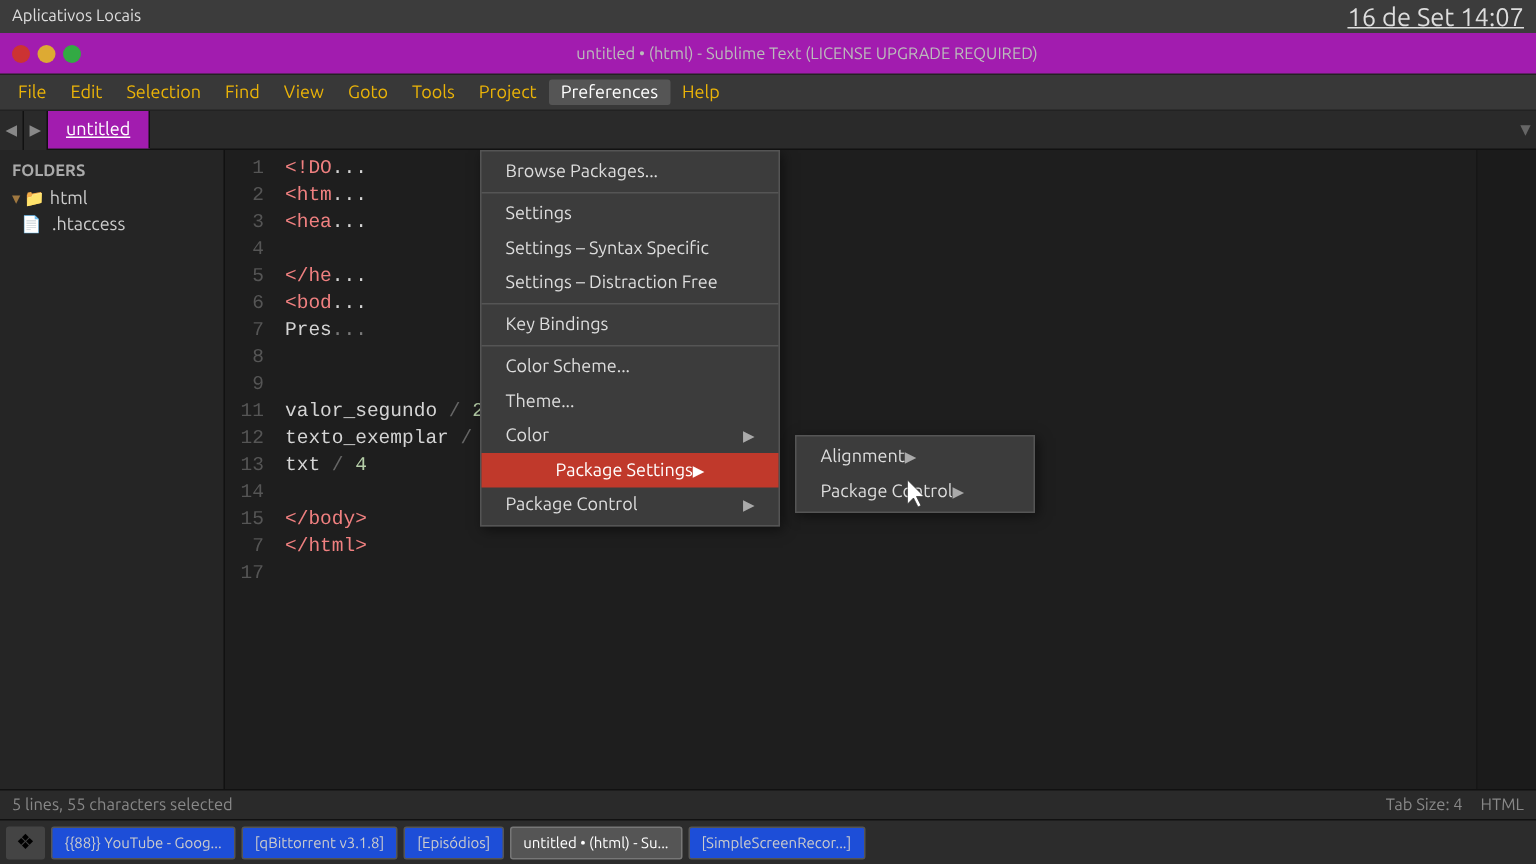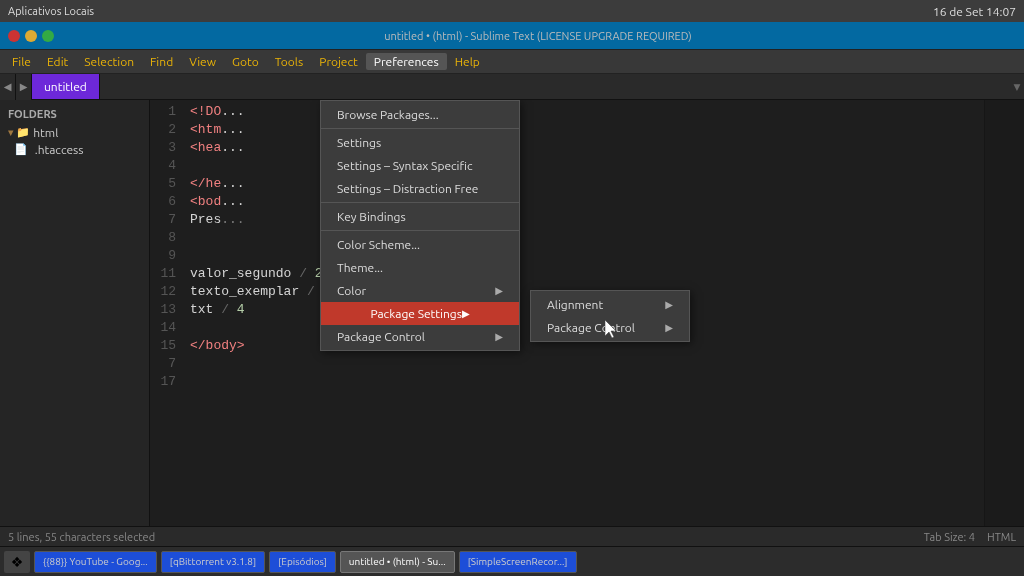--- a/index.html
+++ b/index.html
@@ -17,34 +17,34 @@
       height: 22px;
       background: #3c3c3c;
       display: flex;
       align-items: center;
       justify-content: space-between;
       padding: 0 8px;
       color: #ddd;
       font-size: 11px;
     }
     .os-topbar-left { display: flex; align-items: center; gap: 8px; }
-    .os-topbar-right { display: flex; align-items: center; gap: 6px; font-size: 12px; }
+    .os-topbar-right { display: flex; align-items: center; gap: 6px; font-size: 17px; text-decoration: underline; }
 
     
     .window {
       width: 100%;
       height: calc(100% - 22px - 30px);
       background: #1e1e1e;
       display: flex;
       flex-direction: column;
     }
 
     .title-bar {
       height: 28px;
-      background: #0369a1;
+      background: #a21caf;
       display: flex;
       align-items: center;
       padding: 0 8px;
       gap: 6px;
       border-bottom: 1px solid #222;
     }
     .window-controls { display: flex; gap: 5px; align-items: center; }
     .wc { width: 12px; height: 12px; border-radius: 50%; }
     .wc-close { background: #cc3333; }
     .wc-min { background: #ddaa33; }
@@ -98,21 +98,21 @@
       height: 100%;
       padding: 0 12px;
       display: flex;
       align-items: center;
       color: #ccc;
       font-size: 12px;
       background: #3a3a3a;
       border-right: 1px solid #111;
       cursor: pointer;
     }
-    .tab.active { background: #6d28d9; color: #fff; }
+    .tab.active { background: #a21caf; color: #fff; text-decoration: underline; }
 
     
     .main-area {
       flex: 1;
       display: flex;
       overflow: hidden;
     }
 
     
     .sidebar {
@@ -231,21 +231,20 @@
       padding: 2px 0;
       pointer-events: all;
     }
     .submenu-item {
       padding: 5px 16px;
       color: #ddd;
       font-size: 12px;
       cursor: pointer;
       display: flex;
       align-items: center;
-      justify-content: space-between;
     }
 
     
     .statusbar {
       height: 20px;
       background: #2a2a2a;
       border-top: 1px solid #111;
       display: flex;
       align-items: center;
       padding: 0 8px;
@@ -409,20 +408,21 @@
         <div class="line">
           <span class="line-num">14</span>
           <span class="line-content"></span>
         </div>
         <div class="line">
           <span class="line-num">15</span>
           <span class="line-content c-tag">&lt;/body&gt;</span>
         </div>
         <div class="line">
           <span class="line-num">7</span>
+          <span class="line-content c-tag">&lt;/html&gt;</span>
         </div>
         <div class="line">
           <span class="line-num">17</span>
           <span class="line-content"></span>
         </div>
       </div>
 
       <div class="dropdown-overlay">
 
         <div class="dropdown" style="left: 170px; top: 0px;">

